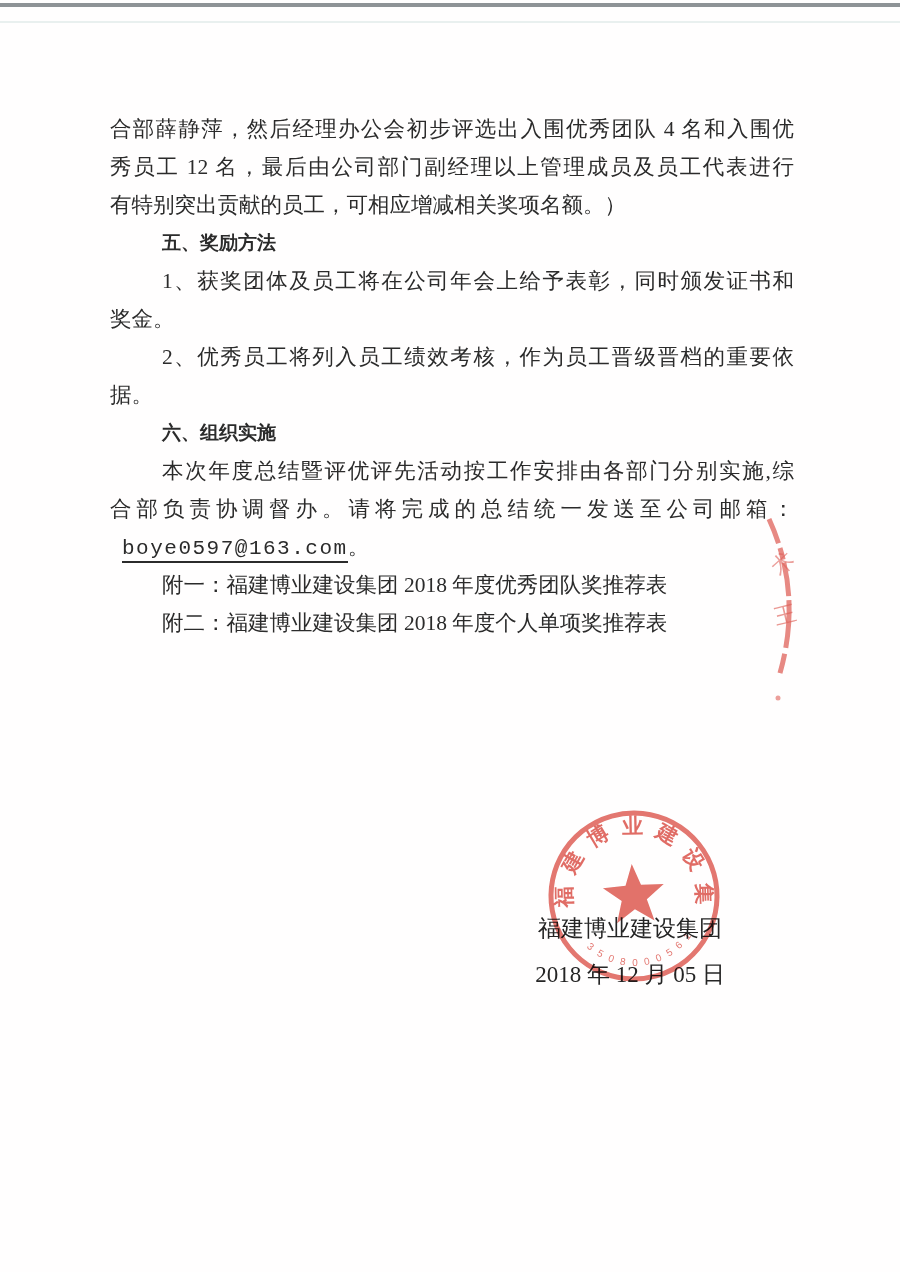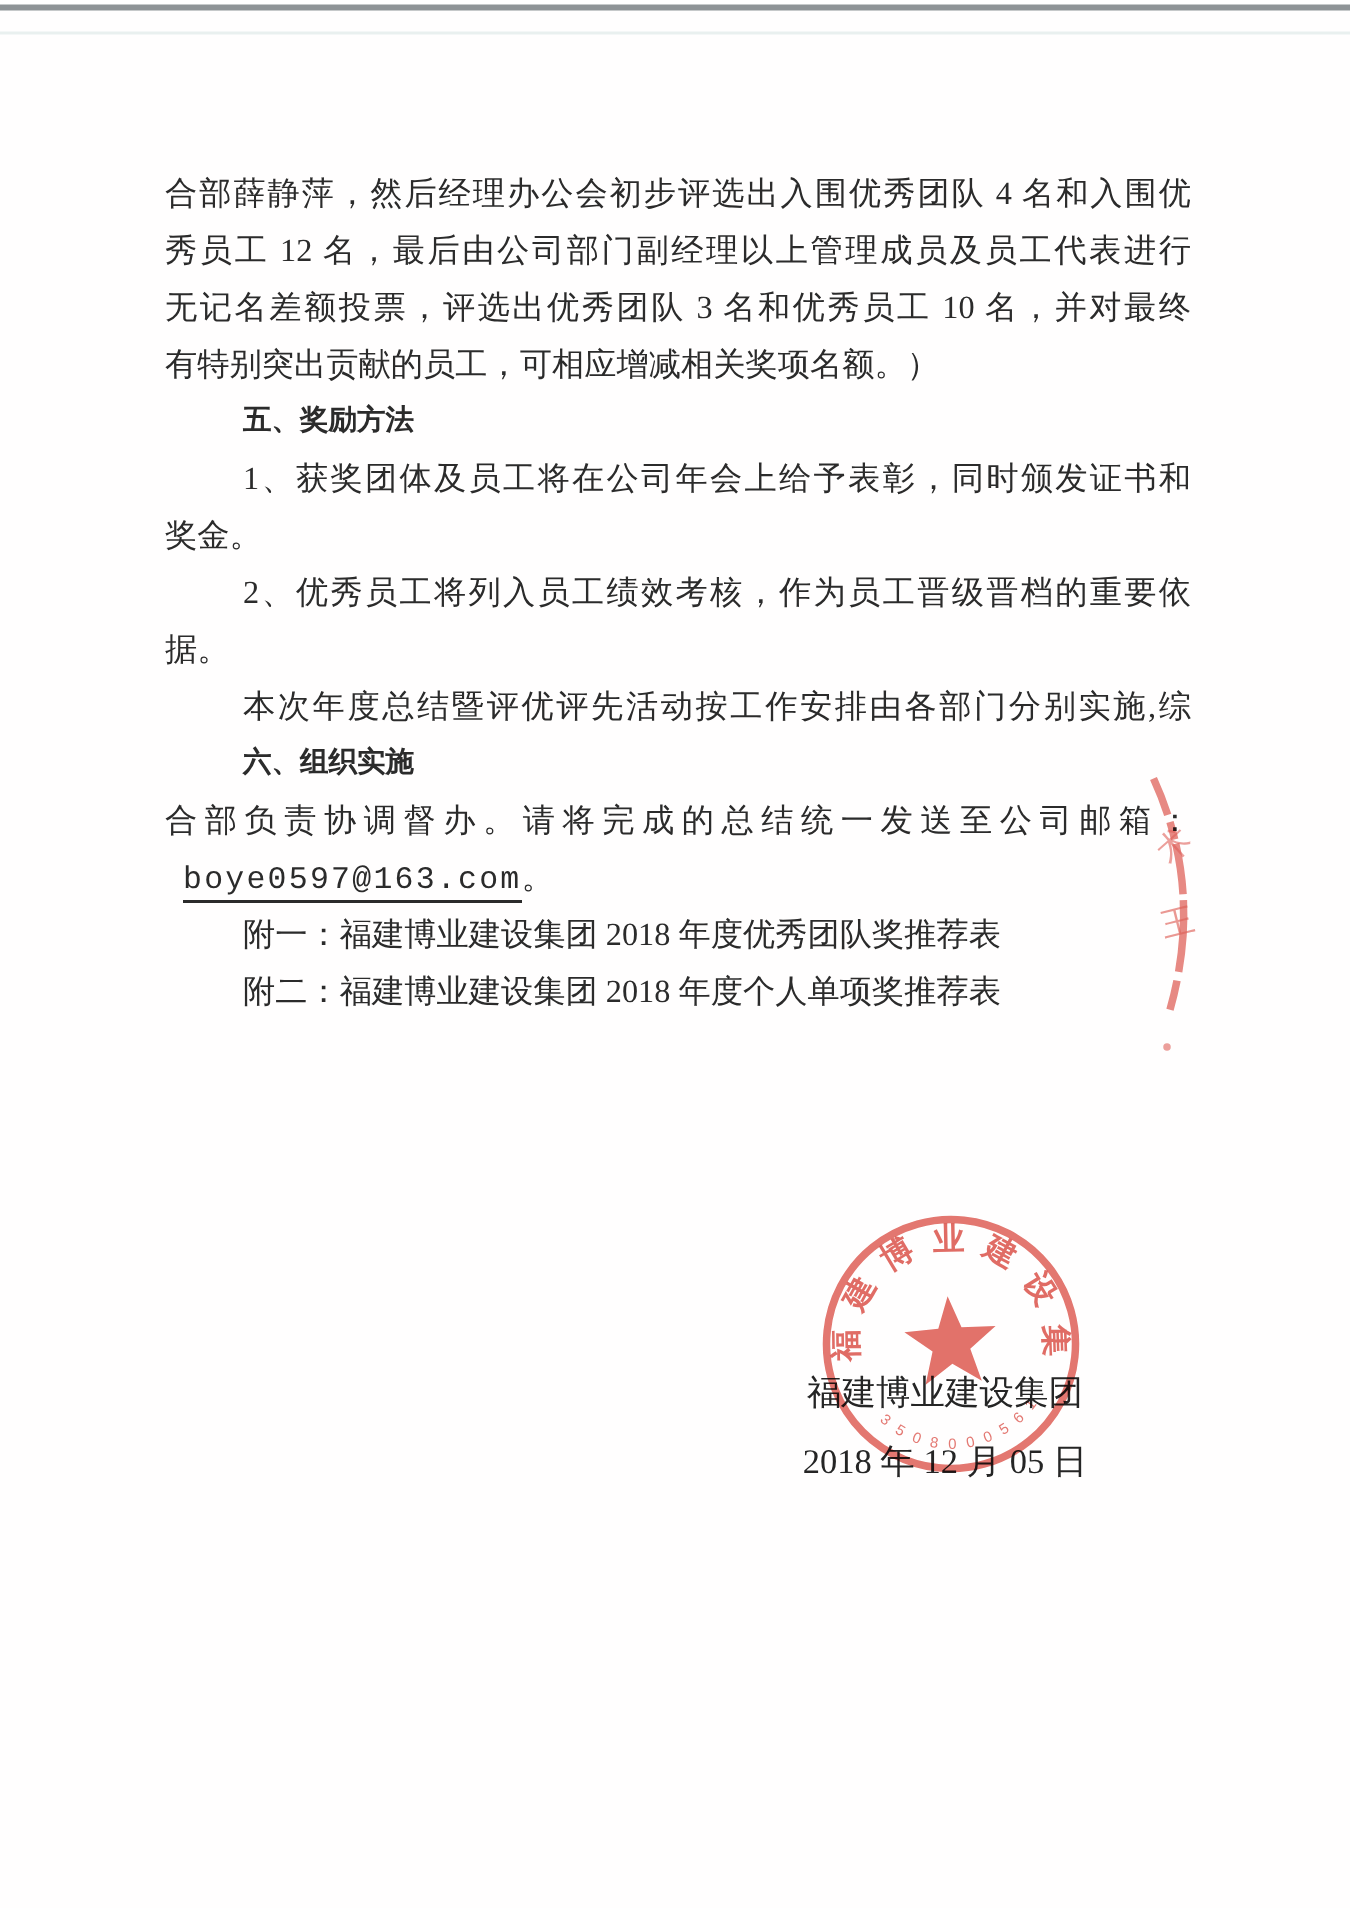--- a/index.html
+++ b/index.html
@@ -55,29 +55,28 @@
 <body>
 
 <div class="page">
 
   <div class="scan-bar"></div>
   <div class="scan-faint"></div>
 
   <div class="doc-body">
     <div class="line j">合部薛静萍，然后经理办公会初步评选出入围优秀团队 4 名和入围优</div>
     <div class="line j">秀员工 12 名，最后由公司部门副经理以上管理成员及员工代表进行</div>
-    <div class="line j">无记名差额投票，评选出优秀团队 3 名和优秀员工 10 名，并对最终</div>
     <div class="line">有特别突出贡献的员工，可相应增减相关奖项名额。）</div>
     <div class="line ind hd">五、奖励方法</div>
     <div class="line ind j">1、获奖团体及员工将在公司年会上给予表彰，同时颁发证书和</div>
     <div class="line">奖金。</div>
     <div class="line ind j">2、优秀员工将列入员工绩效考核，作为员工晋级晋档的重要依</div>
     <div class="line">据。</div>
+    <div class="line ind hd">六、组织实施</div>
     <div class="line ind j">本次年度总结暨评优评先活动按工作安排由各部门分别实施,综</div>
-    <div class="line ind hd">六、组织实施</div>
     <div class="line j">合部负责协调督办。请将完成的总结统一发送至公司邮箱：</div>
     <div class="line email-line"><span class="email">boye0597@163.com</span><span>。</span></div>
 
     <div class="line ind attach">附一：福建博业建设集团 2018 年度优秀团队奖推荐表</div>
     <div class="line ind">附二：福建博业建设集团 2018 年度个人单项奖推荐表</div>
   </div>
 
   <div class="signature">
     <div class="sig-line">福建博业建设集团</div>
     <div class="sig-line">2018 年 12 月 05 日</div>

